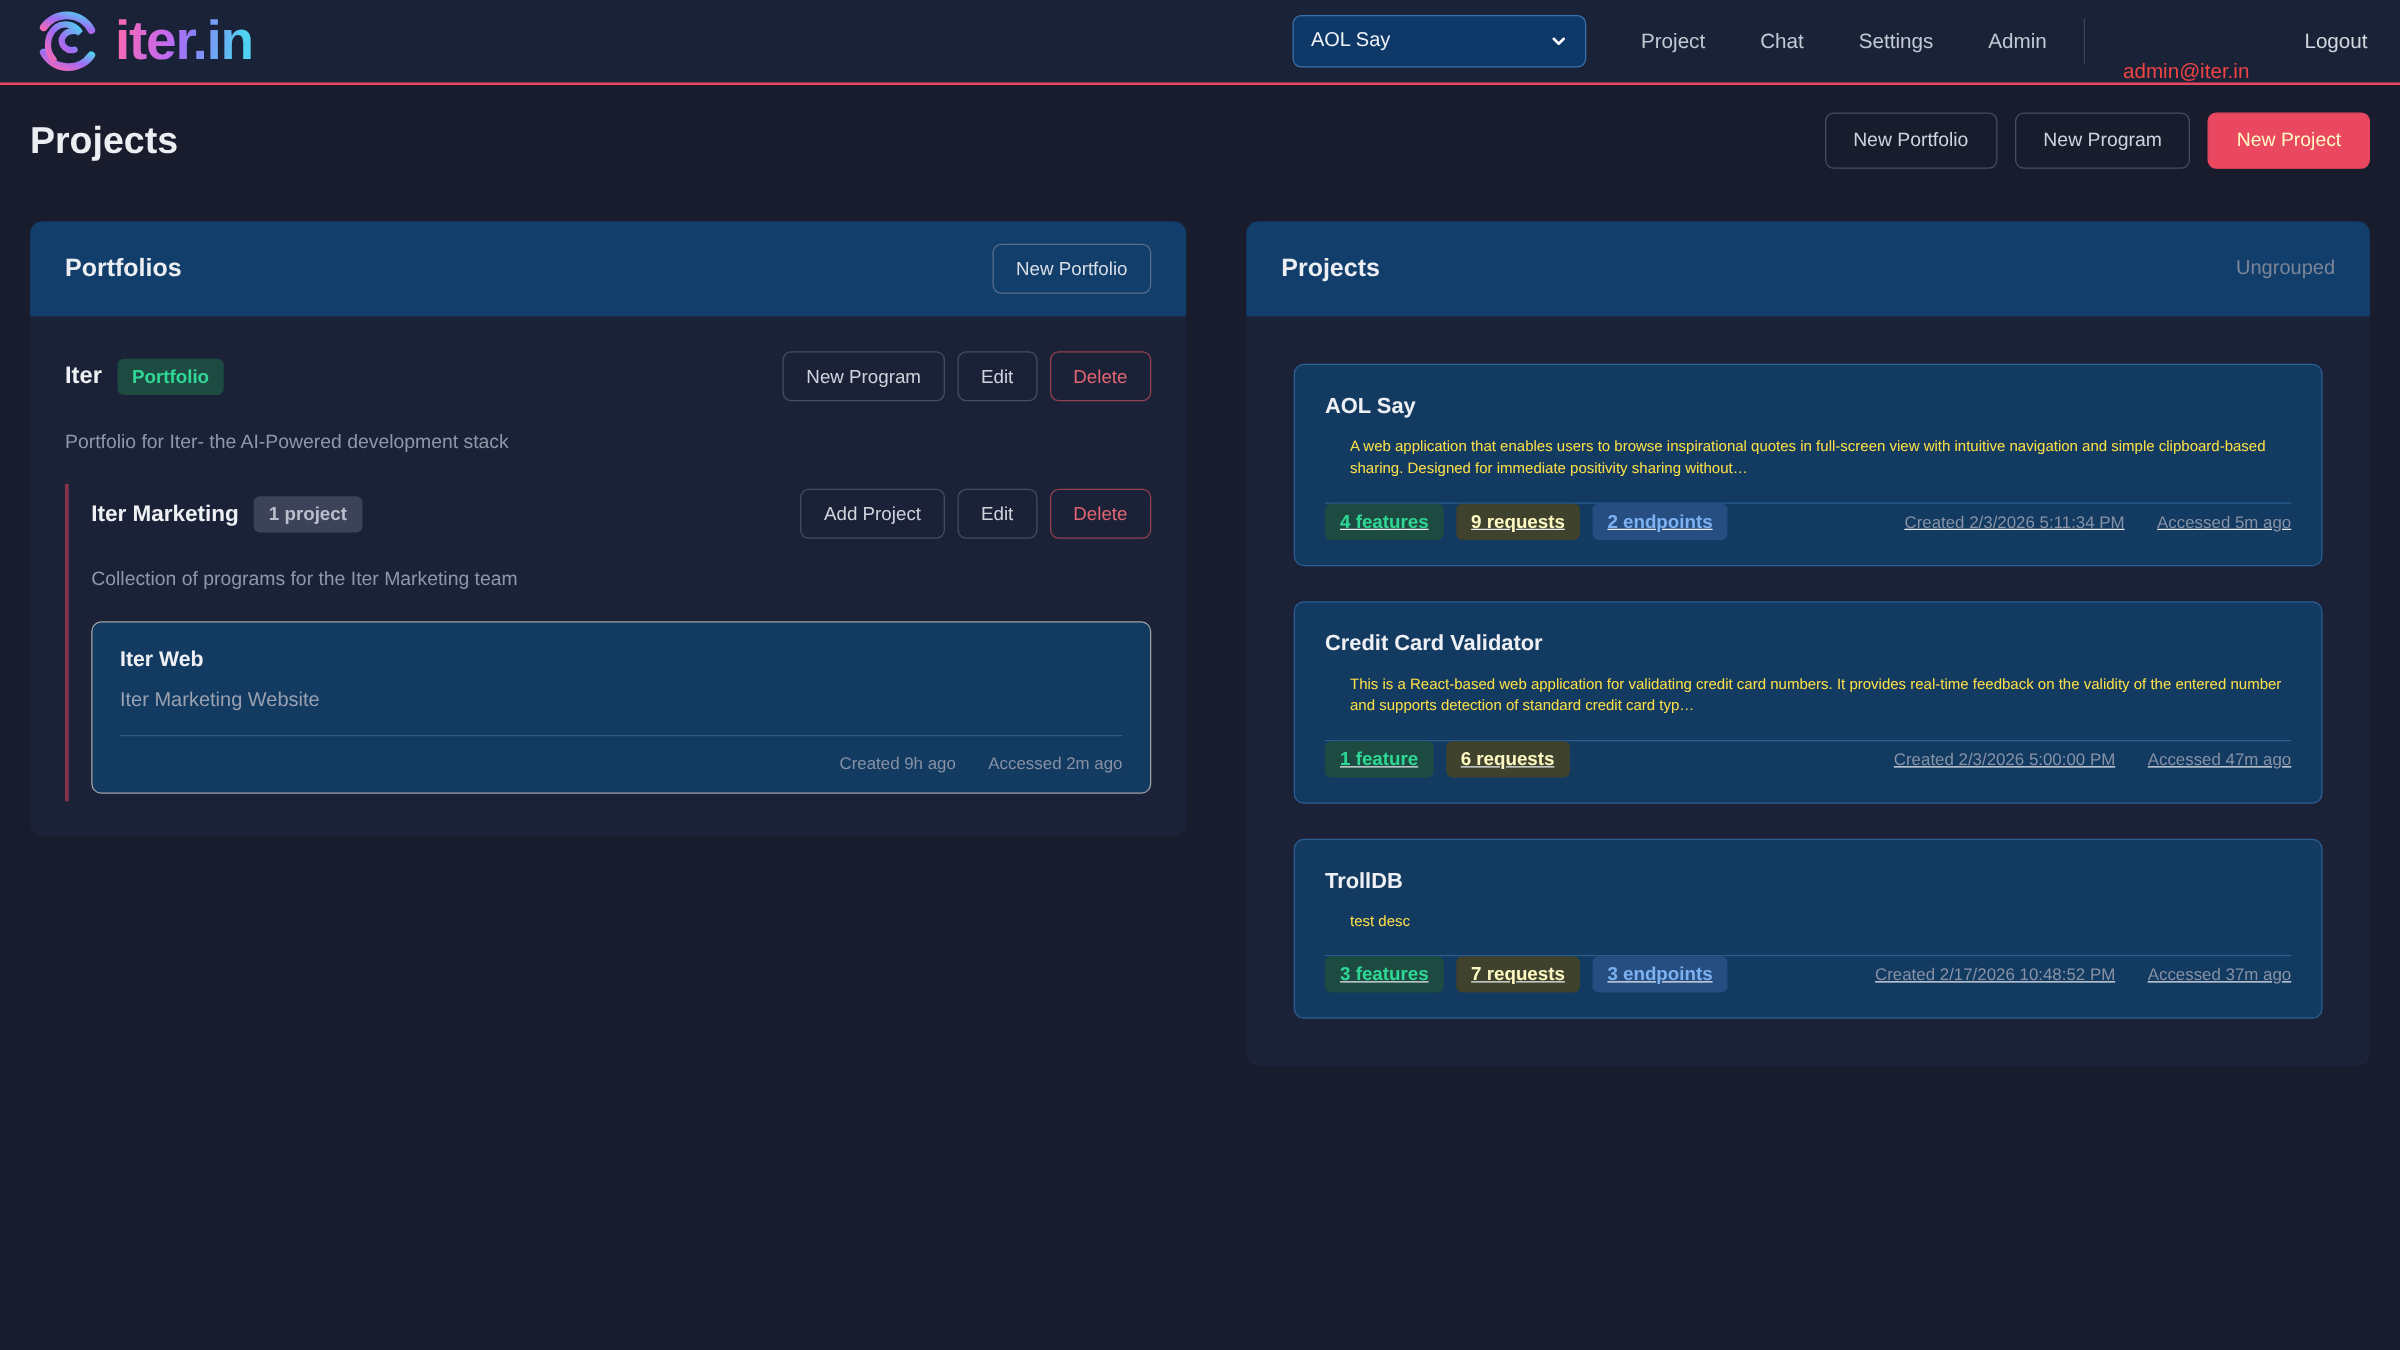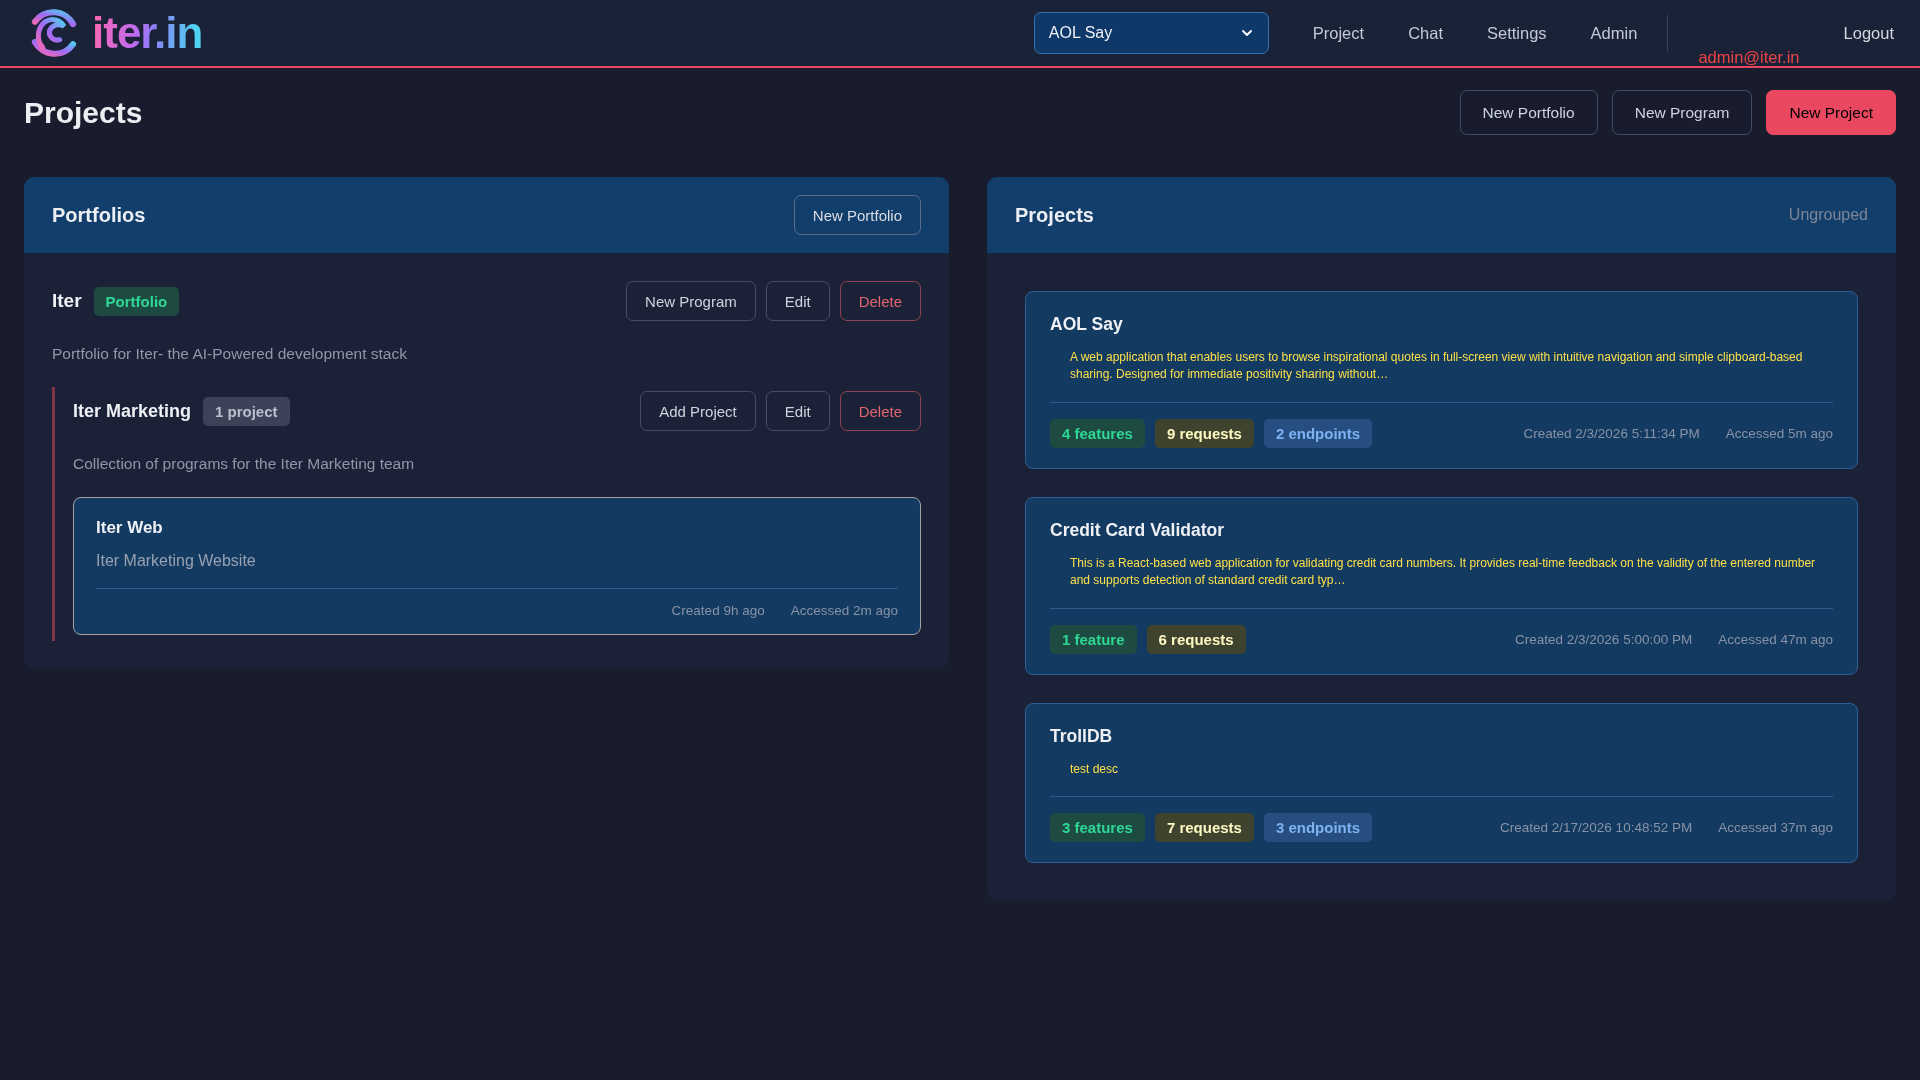--- a/index.html
+++ b/index.html
@@ -68,27 +68,27 @@
     font-family: "Liberation Sans", sans-serif;
     display: inline-flex;
     align-items: center;
     justify-content: center;
     cursor: pointer;
     background: transparent;
     border: 1px solid #454d66;
     color: #ced3dc;
     white-space: nowrap;
   }
-  .btn-primary { background: #ea4760; border-color: #ea4760; color: #000000; }
+  .btn-primary { background: #ea4760; border-color: #ea4760; color: #fef9c3; }
   .btn-danger { border-color: #93404f; color: #e26671; }
   .btn-sm { height: 40px; padding: 0 18px; font-size: 15px; }
   .btn-on-blue { border-color: #5b6c8a; color: #d9dde5; }
 
   
-  .main { display: flex; align-items: flex-start; gap: 38px; margin-top: 26px; padding: 16px 24px; }
+  .main { display: flex; align-items: flex-start; gap: 48px; margin-top: 26px; padding: 16px 24px; }
   .panel { border-radius: 10px; overflow: hidden; background: #1b2238; }
   .panel-head {
     height: 76px;
     background: #123e6b;
     display: flex;
     align-items: center;
     justify-content: space-between;
     padding: 0 28px;
   }
   .panel-title { font-size: 20px; font-weight: bold; color: #eceef2; }
@@ -144,21 +144,21 @@
     cursor: pointer;
   }
   .project-card-title { font-size: 17.5px; font-weight: bold; color: #eef0f4; }
   .project-card-desc {
     margin-top: 14px;
     font-size: 12px;
     line-height: 1.45;
     color: #fde047;
     margin-left: 20px;
   }
-  .card-footer { margin-top: 16px; display: flex; align-items: center; }
+  .card-footer { display: flex; align-items: center; text-decoration: underline; }
   .badges { display: flex; gap: 10px; }
   .badge-chip {
     padding: 6px 12px;
     border-radius: 5px;
     font-size: 15px;
     font-weight: bold;
   }
   .chip-features { background: #1d4b42; color: #2fd795; }
   .chip-requests { background: #3f432d; color: #fef9c3; }
   .chip-endpoints { background: #274e80; color: #7db2f2; }

